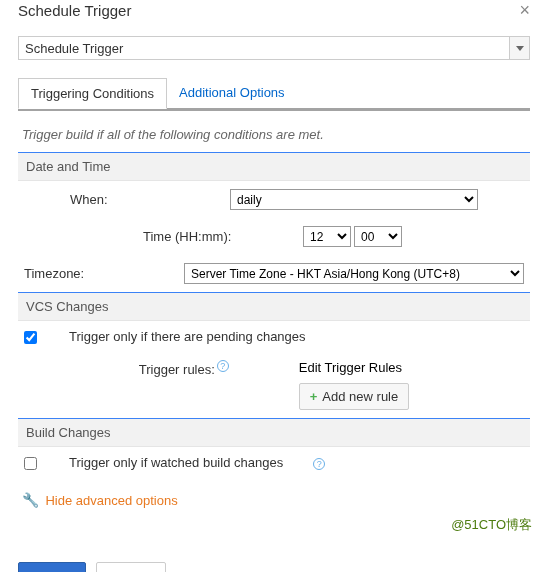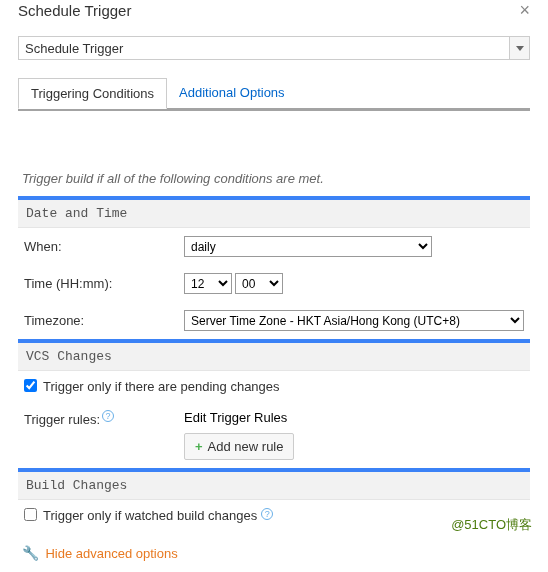--- a/index.html
+++ b/index.html
@@ -8,29 +8,29 @@
 .dialog-header { display: flex; justify-content: space-between; align-items: center; margin-bottom: 15px; }
 .dialog-title { font-size: 15px; color: #333; font-weight: normal; }
 .close-x { color: #888; font-size: 18px; cursor: pointer; }
 .dropdown-main { width: 100%; height: 24px; border: 1px solid #ccc; background: #fff; display: flex; align-items: center; padding: 0 6px; position: relative; margin-bottom: 18px; }
 .dropdown-main .dd-btn { position: absolute; right: 0; top: 0; width: 20px; height: 22px; background: #f5f5f5; border-left: 1px solid #ccc; display: flex; align-items: center; justify-content: center; }
 .tabs { display: flex; border-bottom: 3px solid #a3a3a3; }
 .tab { padding: 7px 12px; cursor: pointer; font-size: 13px; }
 .tab.active { border: 1px solid #ccc; border-bottom: 1px solid #fff; margin-bottom: -1px; background: #fff; color: #333; }
 .tab.inactive { color: #0066cc; }
 .tab-content { padding: 10px 0; }
-.intro { color: #666; font-style: italic; padding: 6px 4px 10px 4px; margin-top: 44px; }
-.section-header { background: #f2f2f2; padding: 6px 8px; color: #555; border-top: 4px solid #3b82f6; border-bottom: 1px solid #e5e5e5; font-family: Liberation Mono, monospace; }
-.form-row { display: flex; align-items: center; padding: 8px 6px; }
+.intro { color: #666; font-style: italic; padding: 6px 4px 10px 4px; }
+.section-header { background: #f2f2f2; padding: 6px 8px; color: #555; border-top: 1px solid #3b82f6; border-bottom: 1px solid #e5e5e5; }
+.form-row { display: flex; align-items: center; padding: 8px 6px; justify-content: center; }
 .form-label { width: 160px; color: #333; }
 select.sel { border: 1px solid #999; background: #fff; height: 21px; font-size: 12px; padding: 0 2px; }
 .sel-wide { width: 248px; }
 .sel-time { width: 48px; margin-right: 3px; }
 .tz-row select { flex: 1; }
-.checkbox-row { padding: 8px 6px; display: flex; align-items: flex-start; }
+.checkbox-row { padding: 8px 6px; display: flex; align-items: flex-end; gap: 26px; }
 .checkbox-row input { margin-right: 6px; }
 .help-icon { display: inline-flex; width: 12px; height: 12px; border: 1px solid #6ab0e8; border-radius: 50%; color: #6ab0e8; font-size: 9px; align-items: center; justify-content: center; margin-left: 2px; vertical-align: super; }
 .link { color: #000000; cursor: pointer; }
 .add-rule-btn { margin-top: 8px; border: 1px solid #ccc; background: #f7f7f7; padding: 5px 10px; display: inline-flex; align-items: center; cursor: pointer; border-radius: 2px; }
 .add-rule-btn .plus { color: #4caf50; font-weight: bold; margin-right: 5px; }
 .adv-options { color: #e87a22; padding: 14px 4px; display: flex; align-items: center; cursor: pointer; }
 .adv-options .wrench { margin-right: 6px; font-size: 14px; }
 .footer { padding: 12px 18px; display: flex; align-items: center; }
 .btn-save { background: #2f6fcf; color: #fff; border: 1px solid #2a5fa8; padding: 6px 18px; font-size: 13px; cursor: pointer; border-radius: 2px; margin-right: 10px; }
 .btn-cancel { background: #fff; border: 1px solid #ccc; padding: 6px 14px; font-size: 13px; cursor: pointer; border-radius: 2px; }

